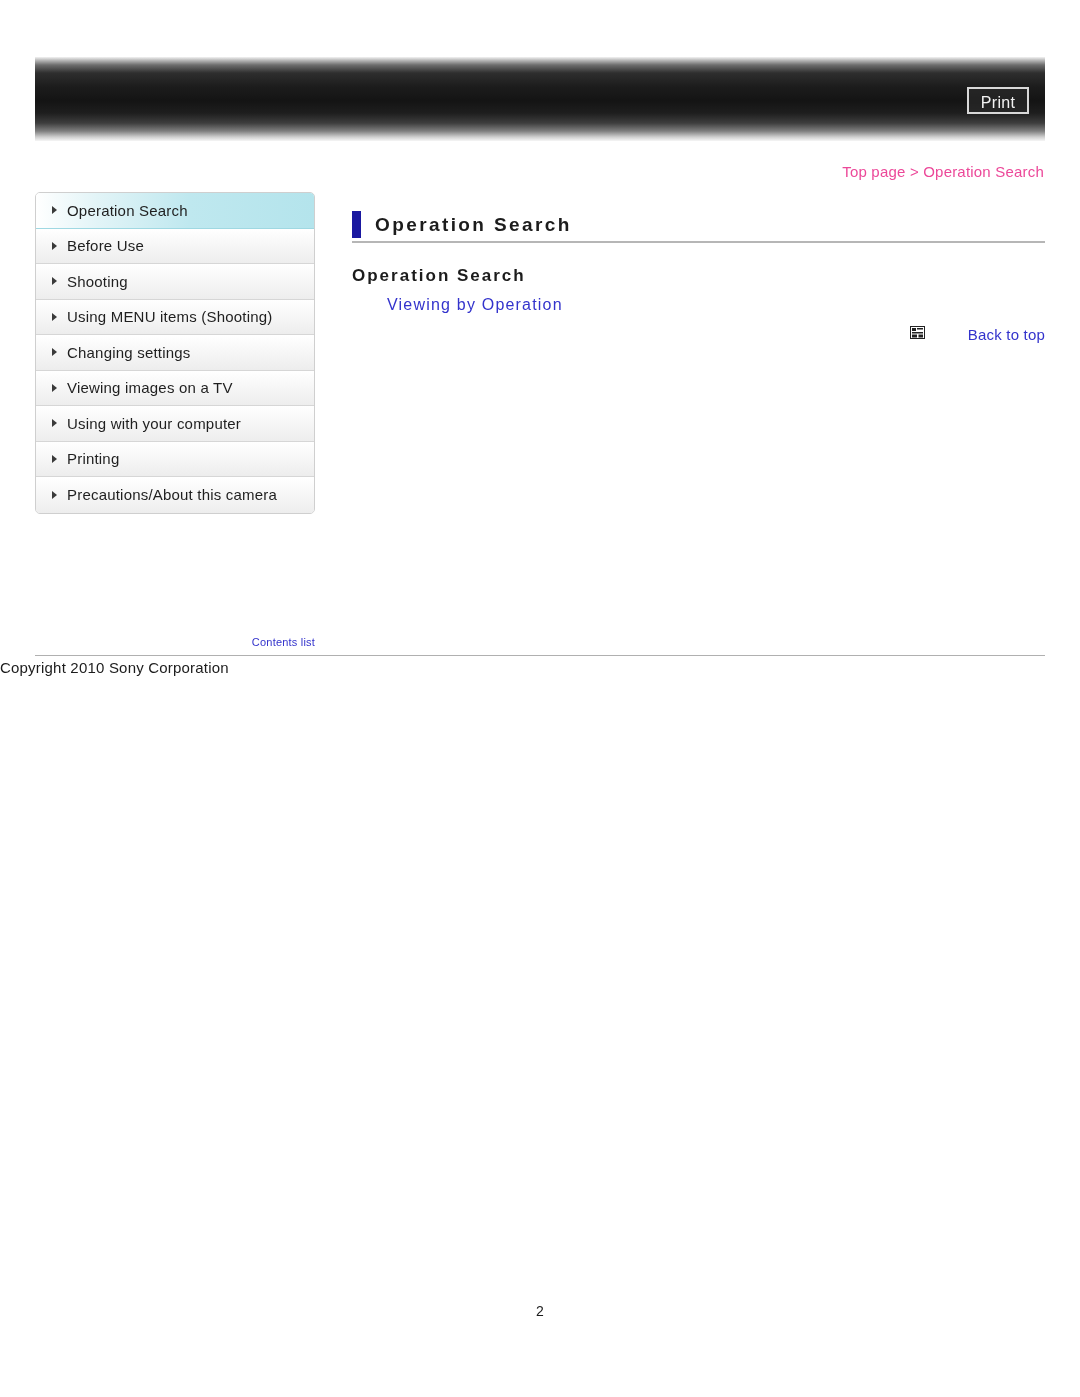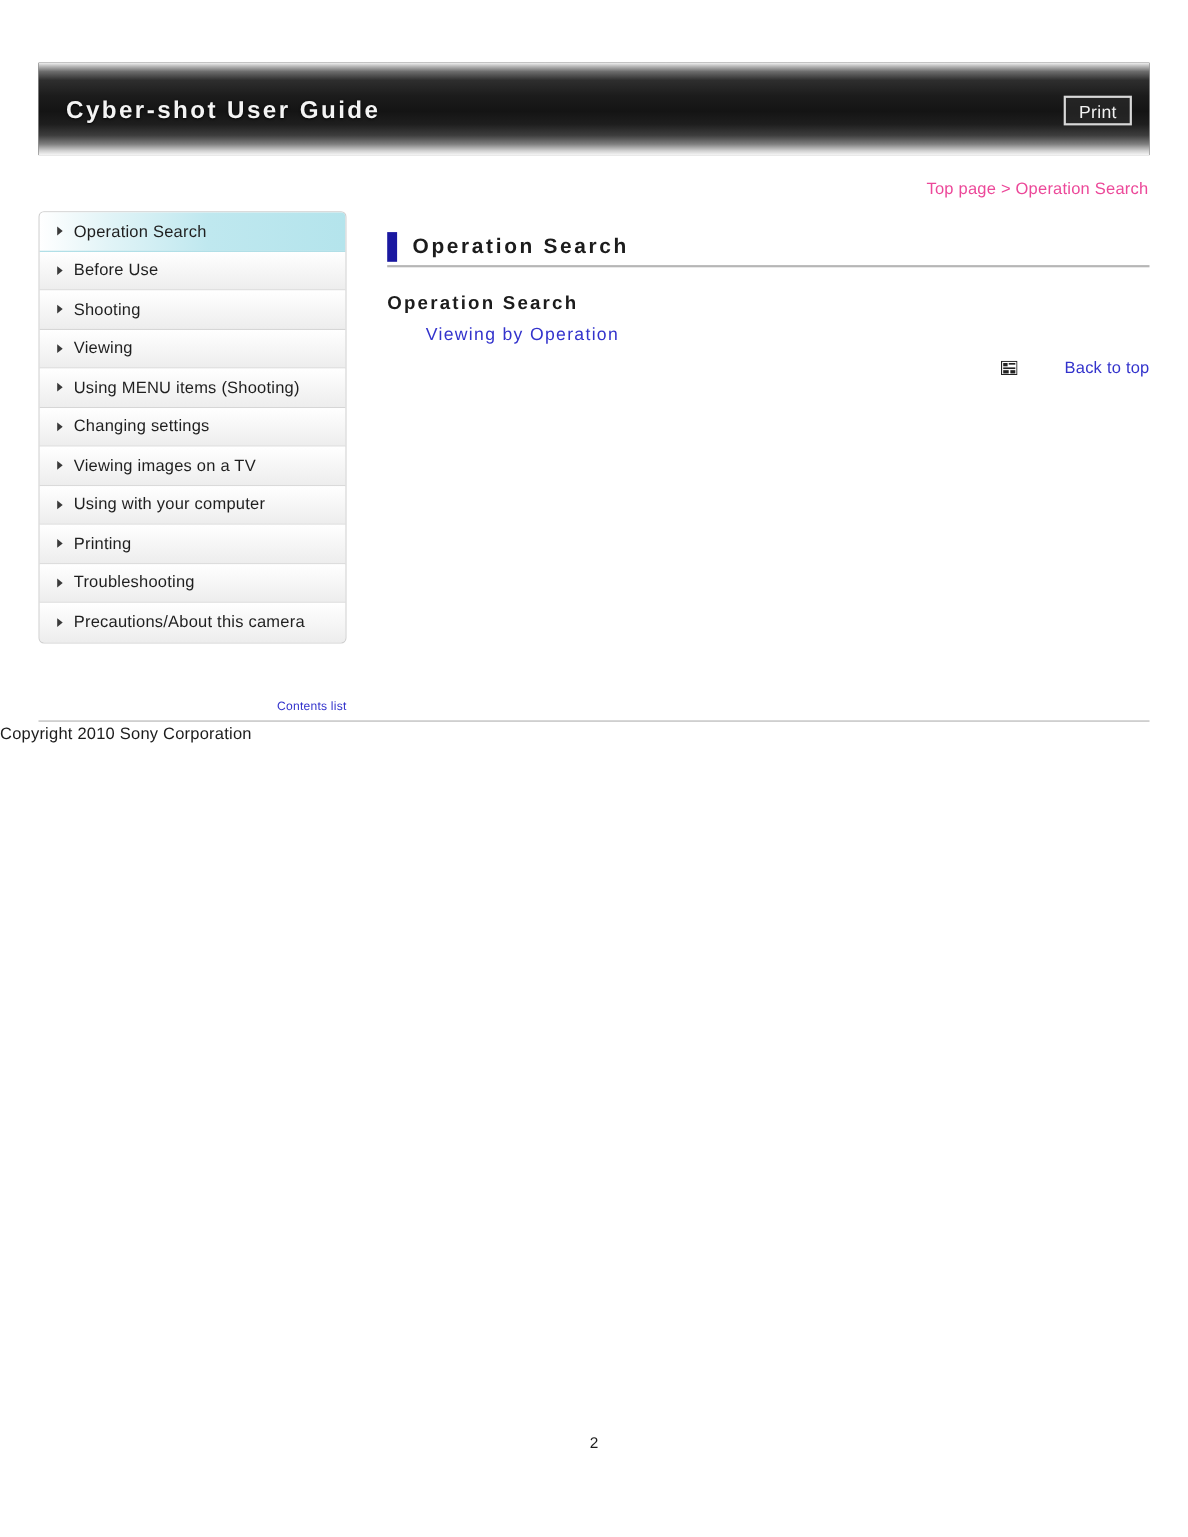--- a/index.html
+++ b/index.html
@@ -193,21 +193,21 @@
     letter-spacing: 1.2px;
     white-space: nowrap;
     cursor: pointer;
     display: inline-block;
   }
   .back-to-top {
     position: absolute;
     right: 0;
     top: 118px;
     display: flex;
-    align-items: center;
+    align-items: flex-start;
     font-size: 15px;
     color: #3333cc;
     letter-spacing: 0.2px;
     cursor: pointer;
     white-space: nowrap;
     gap: 37px;
   }
   .btt-icon {
     width: 15px;
     height: 13px;
@@ -244,66 +244,57 @@
     color: #1c1c1c;
   }
 </style>
 </head>
 <body>
 
 <div class="page">
 
   <div class="banner">
     <div class="banner-stripes"></div>
-    <div class="banner-title">Cyber-shot User Guide</div>
     <div class="print-button">Print</div>
   </div>
 
   <div class="breadcrumb">Top page &gt; Operation Search</div>
 
   <div class="sidebar" id="sidebar">
       <div class="nav-item selected">
         <span class="nav-arrow"></span>
         <span class="nav-label">Operation Search</span>
       </div>
       <div class="nav-item">
         <span class="nav-arrow"></span>
         <span class="nav-label">Before Use</span>
       </div>
       <div class="nav-item">
         <span class="nav-arrow"></span>
         <span class="nav-label">Shooting</span>
       </div>
       <div class="nav-item">
         <span class="nav-arrow"></span>
-        <span class="nav-label">Viewing</span>
-      </div>
-      <div class="nav-item">
-        <span class="nav-arrow"></span>
         <span class="nav-label">Using MENU items (Shooting)</span>
       </div>
       <div class="nav-item">
         <span class="nav-arrow"></span>
         <span class="nav-label">Changing settings</span>
       </div>
       <div class="nav-item">
         <span class="nav-arrow"></span>
         <span class="nav-label">Viewing images on a TV</span>
       </div>
       <div class="nav-item">
         <span class="nav-arrow"></span>
         <span class="nav-label">Using with your computer</span>
       </div>
       <div class="nav-item">
         <span class="nav-arrow"></span>
         <span class="nav-label">Printing</span>
-      </div>
-      <div class="nav-item">
-        <span class="nav-arrow"></span>
-        <span class="nav-label">Troubleshooting</span>
       </div>
       <div class="nav-item">
         <span class="nav-arrow"></span>
         <span class="nav-label">Precautions/About this camera</span>
       </div>
     </div>
   <div class="contents-link">Contents list</div>
 
   <div class="main">
 

